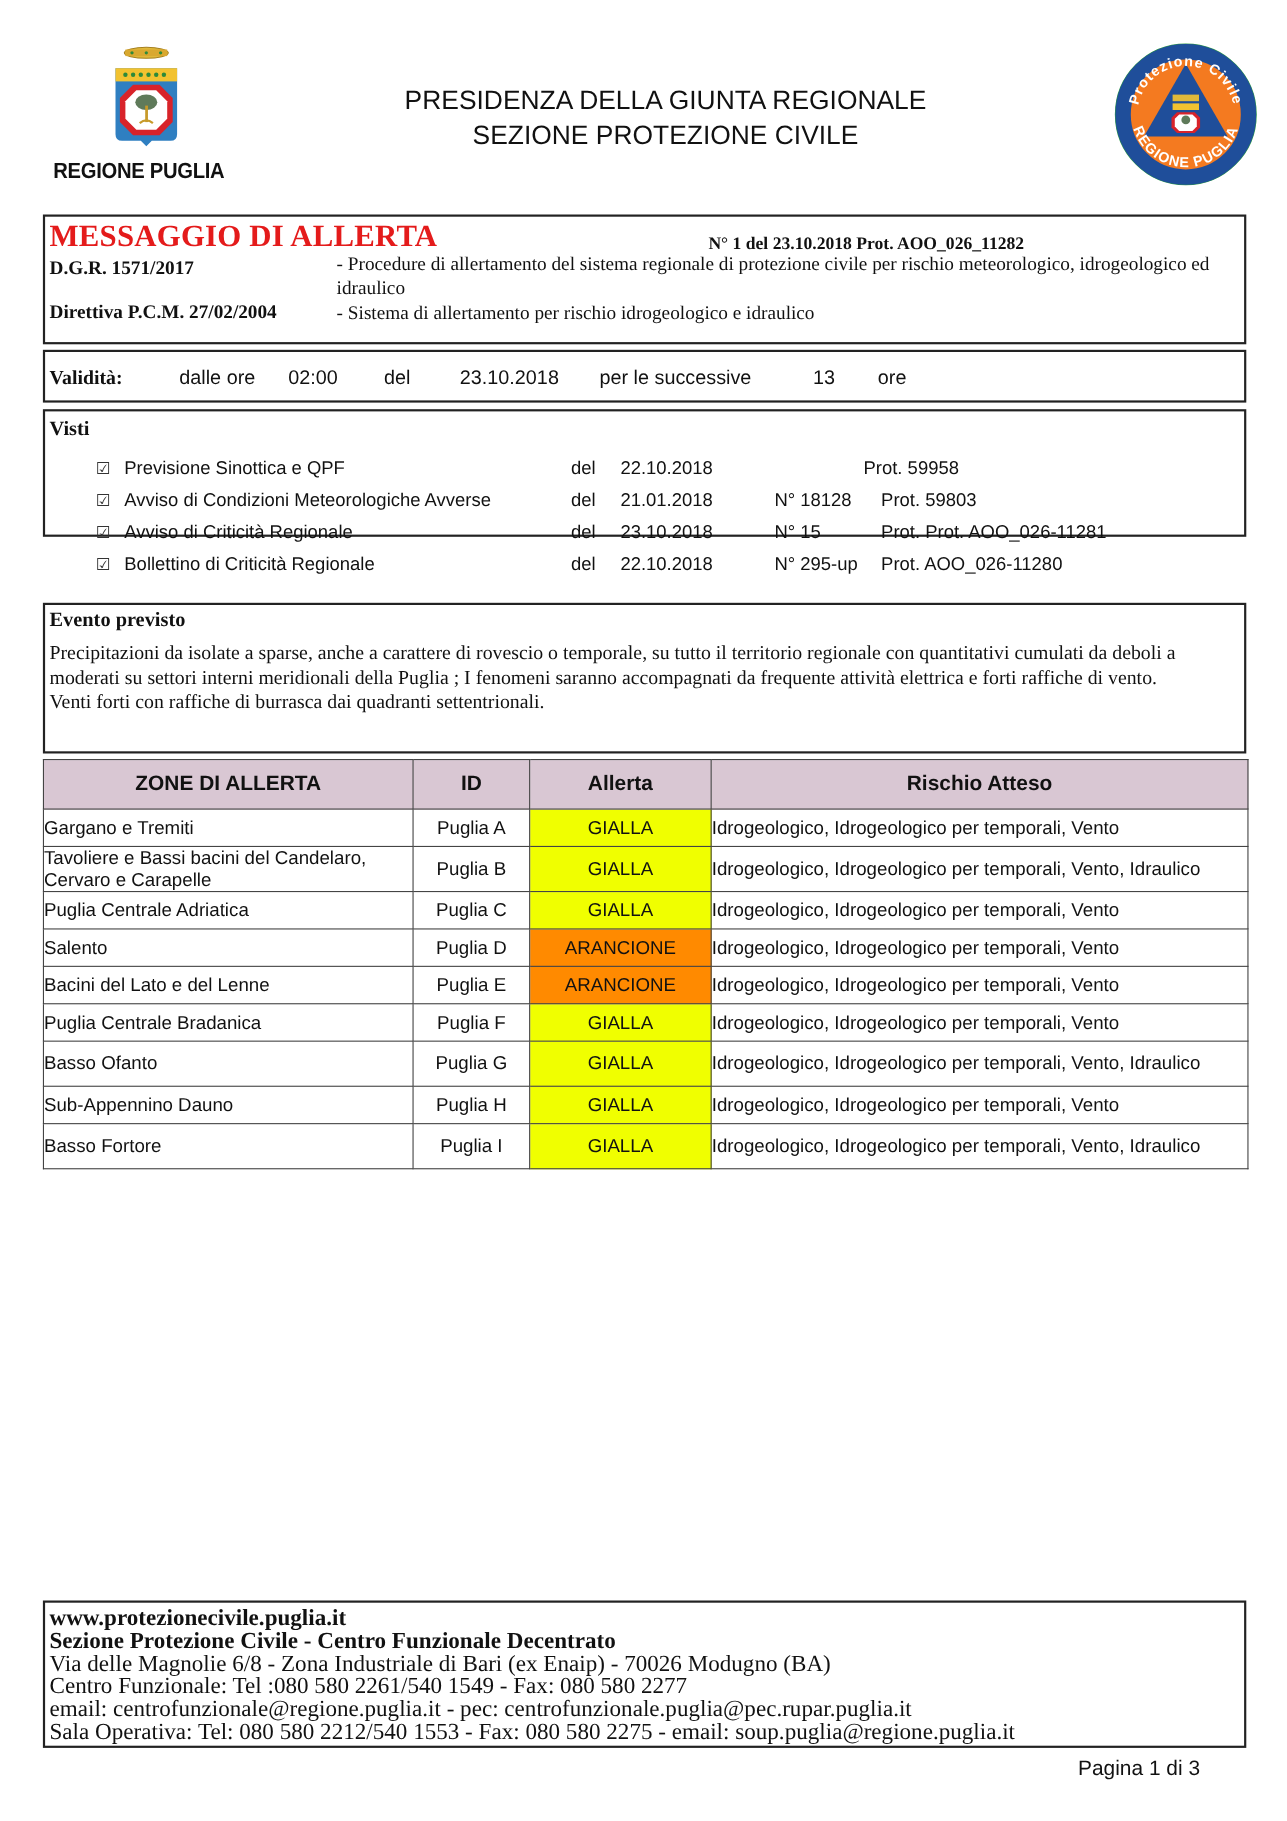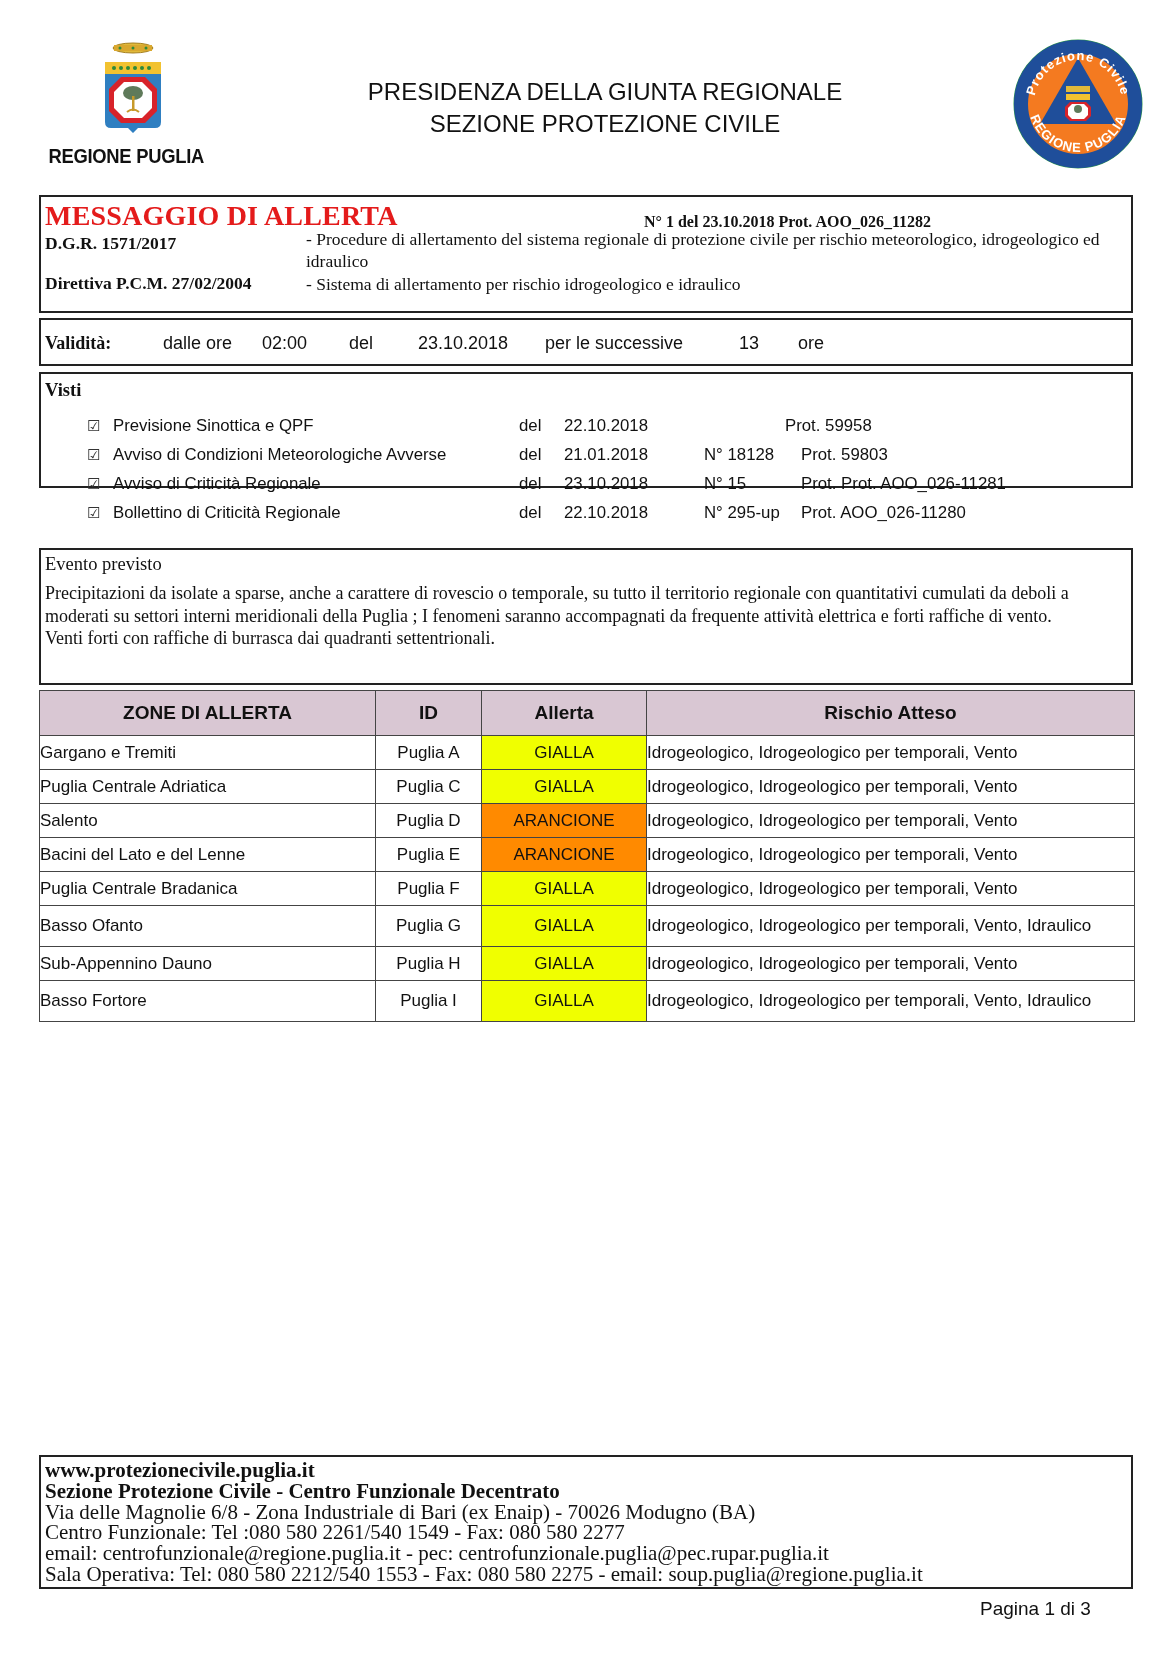--- a/index.html
+++ b/index.html
@@ -31,21 +31,21 @@
 
   #validity-row { left: 4px; top: 13px; font-size: 18px; }
   #validity-label { font-family: "Liberation Serif", serif; font-weight: bold; position: absolute; left: 0; top: 0; }
   .vcell { position: absolute; top: 0; font-family: "Liberation Sans", sans-serif; font-size: 18px; white-space: nowrap; }
 
   #visti-title { left: 4px; top: 6px; font-size: 18.5px; font-weight: bold; }
   .visti-row { position: absolute; left: 0; width: 100%; height: 28px; font-family: "Liberation Sans", sans-serif; font-size: 16.8px; }
   .visti-row span { position: absolute; top: 0; white-space: nowrap; }
   .chk { left: 46px; font-size: 15px; top: 1px !important; color: #333; }
 
-  #evento-title { left: 4px; top: 4px; font-size: 18.5px; font-weight: normal; }
+  #evento-title { left: 4px; top: 4px; font-size: 18.5px; font-weight: bold; }
   #evento-text { left: 4px; top: 32px; width: 1080px; font-size: 18px; line-height: 22.5px; }
 
   
   #alert-table { position: absolute; left: 39px; top: 690px; width: 1096px; border-collapse: collapse;
     font-family: "Liberation Sans", sans-serif; font-size: 17px; }
   #alert-table th, #alert-table td { border: 1.5px solid #444; padding: 0 0; vertical-align: middle; }
   #alert-table th { background: #d9c7d3; height: 44px; font-weight: bold; font-size: 19px; text-align: center; }
   #alert-table td { line-height: 20px; }
   .col-zone { width: 335px; }
   .col-id { width: 105px; }
@@ -198,20 +198,26 @@
       <th class="col-risk" style="background: rgb(217, 199, 211);">Rischio Atteso</th>
     </tr>
   </thead>
   <tbody>
     <tr class="row1">
       <td>Gargano e Tremiti</td>
       <td class="t-center">Puglia A</td>
       <td class="t-center level" style="background: rgb(240, 255, 0);">GIALLA</td>
       <td>Idrogeologico, Idrogeologico per temporali, Vento</td>
     </tr>
+    <tr class="row2">
+      <td>Tavoliere e Bassi bacini del Candelaro, Cervaro e Carapelle</td>
+      <td class="t-center">Puglia B</td>
+      <td class="t-center level" style="background: rgb(240, 255, 0);">GIALLA</td>
+      <td>Idrogeologico, Idrogeologico per temporali, Vento, Idraulico</td>
+    </tr>
     <tr class="row1">
       <td>Puglia Centrale Adriatica</td>
       <td class="t-center">Puglia C</td>
       <td class="t-center level" style="background: rgb(240, 255, 0);">GIALLA</td>
       <td>Idrogeologico, Idrogeologico per temporali, Vento</td>
     </tr>
     <tr class="row1">
       <td>Salento</td>
       <td class="t-center">Puglia D</td>
       <td class="t-center level" style="background: rgb(255, 138, 0);">ARANCIONE</td>

